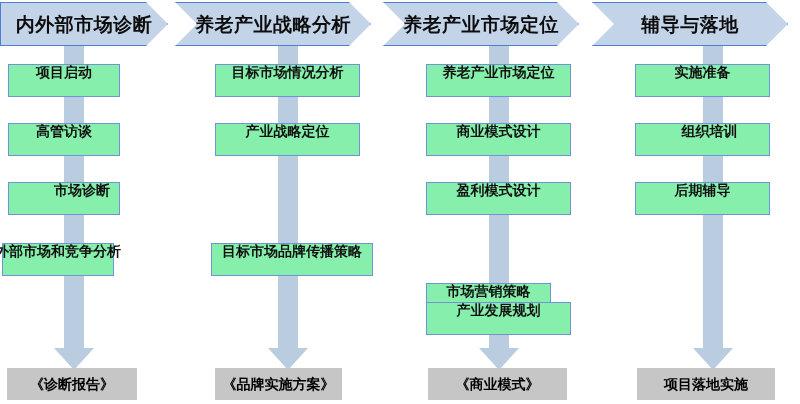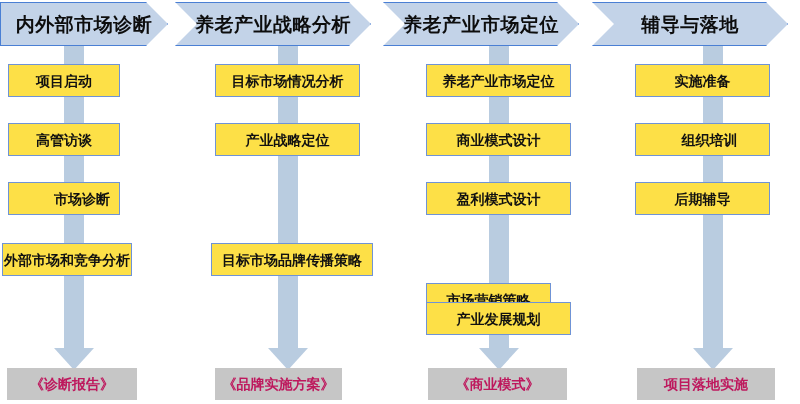--- a/index.html
+++ b/index.html
@@ -44,42 +44,42 @@
     width:40px;height:22px;
     background:#b9cce0;
     clip-path:polygon(0 0,100% 0,50% 100%);
     z-index:0;
   }
 
   
   .step{
     position:absolute;
     height:33px;
-    background:#fde047;
+    background:#86efac;
     border:1px solid #6f93d6;
     box-sizing:border-box;
-    display:flex;align-items:center;justify-content:center;
+    display:flex;align-items:flex-start;justify-content:center;
     z-index:2;
   }
   .step-label{
     font-size:14px;font-weight:bold;color:#111111;
     white-space:nowrap;line-height:1;
   }
 
   
   .outbox{
     position:absolute;
     height:32px;
     background:#c6c6c6;
     box-sizing:border-box;
     display:flex;align-items:center;justify-content:center;
     z-index:2;
   }
   .outbox-label{
-    font-size:14px;font-weight:bold;color:#be185d;
+    font-size:14px;font-weight:bold;color:#000000;
     white-space:nowrap;line-height:1;
   }
 </style>
 </head>
 <body>
 
 <div id="root">
 
   <div class="hdr start" style="left:0px;width:168px;">
     <span class="hdr-label">内外部市场诊断</span>
@@ -89,21 +89,21 @@
 
   <div class="step" style="left:8px;width:112px;top:64px;">
     <span class="step-label">项目启动</span>
   </div>
   <div class="step" style="left:8px;width:112px;top:123px;">
     <span class="step-label">高管访谈</span>
   </div>
   <div class="step" style="left:8px;width:112px;top:182px;padding-left:36px;">
     <span class="step-label">市场诊断</span>
   </div>
-  <div class="step" style="left:2px;width:130px;top:243px;">
+  <div class="step" style="left:2px;width:112px;top:243px;">
     <span class="step-label">外部市场和竞争分析</span>
   </div>
   <div class="outbox" style="left:7px;width:130px;top:368px;">
     <span class="outbox-label">《诊断报告》</span>
   </div>
 
   <div class="hdr mid" style="left:175px;width:196px;">
     <span class="hdr-label">养老产业战略分析</span>
   </div>
   <div class="ribbon" style="left:278px;top:46px;height:304px;"></div>

